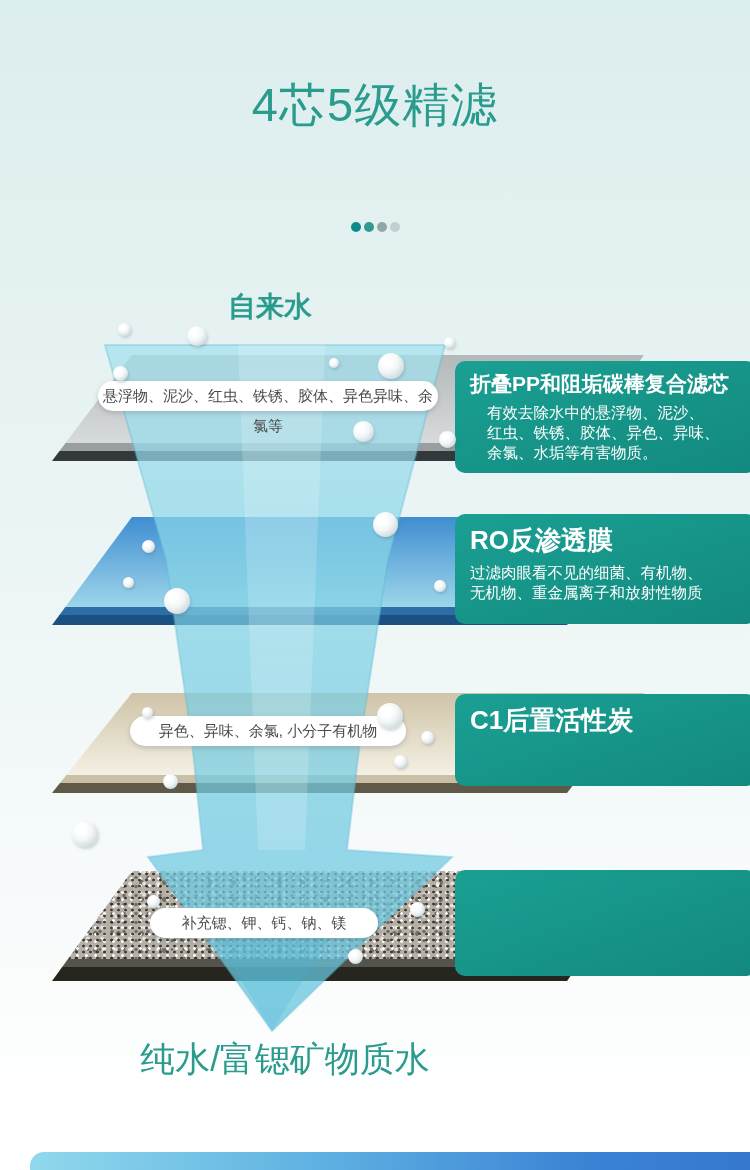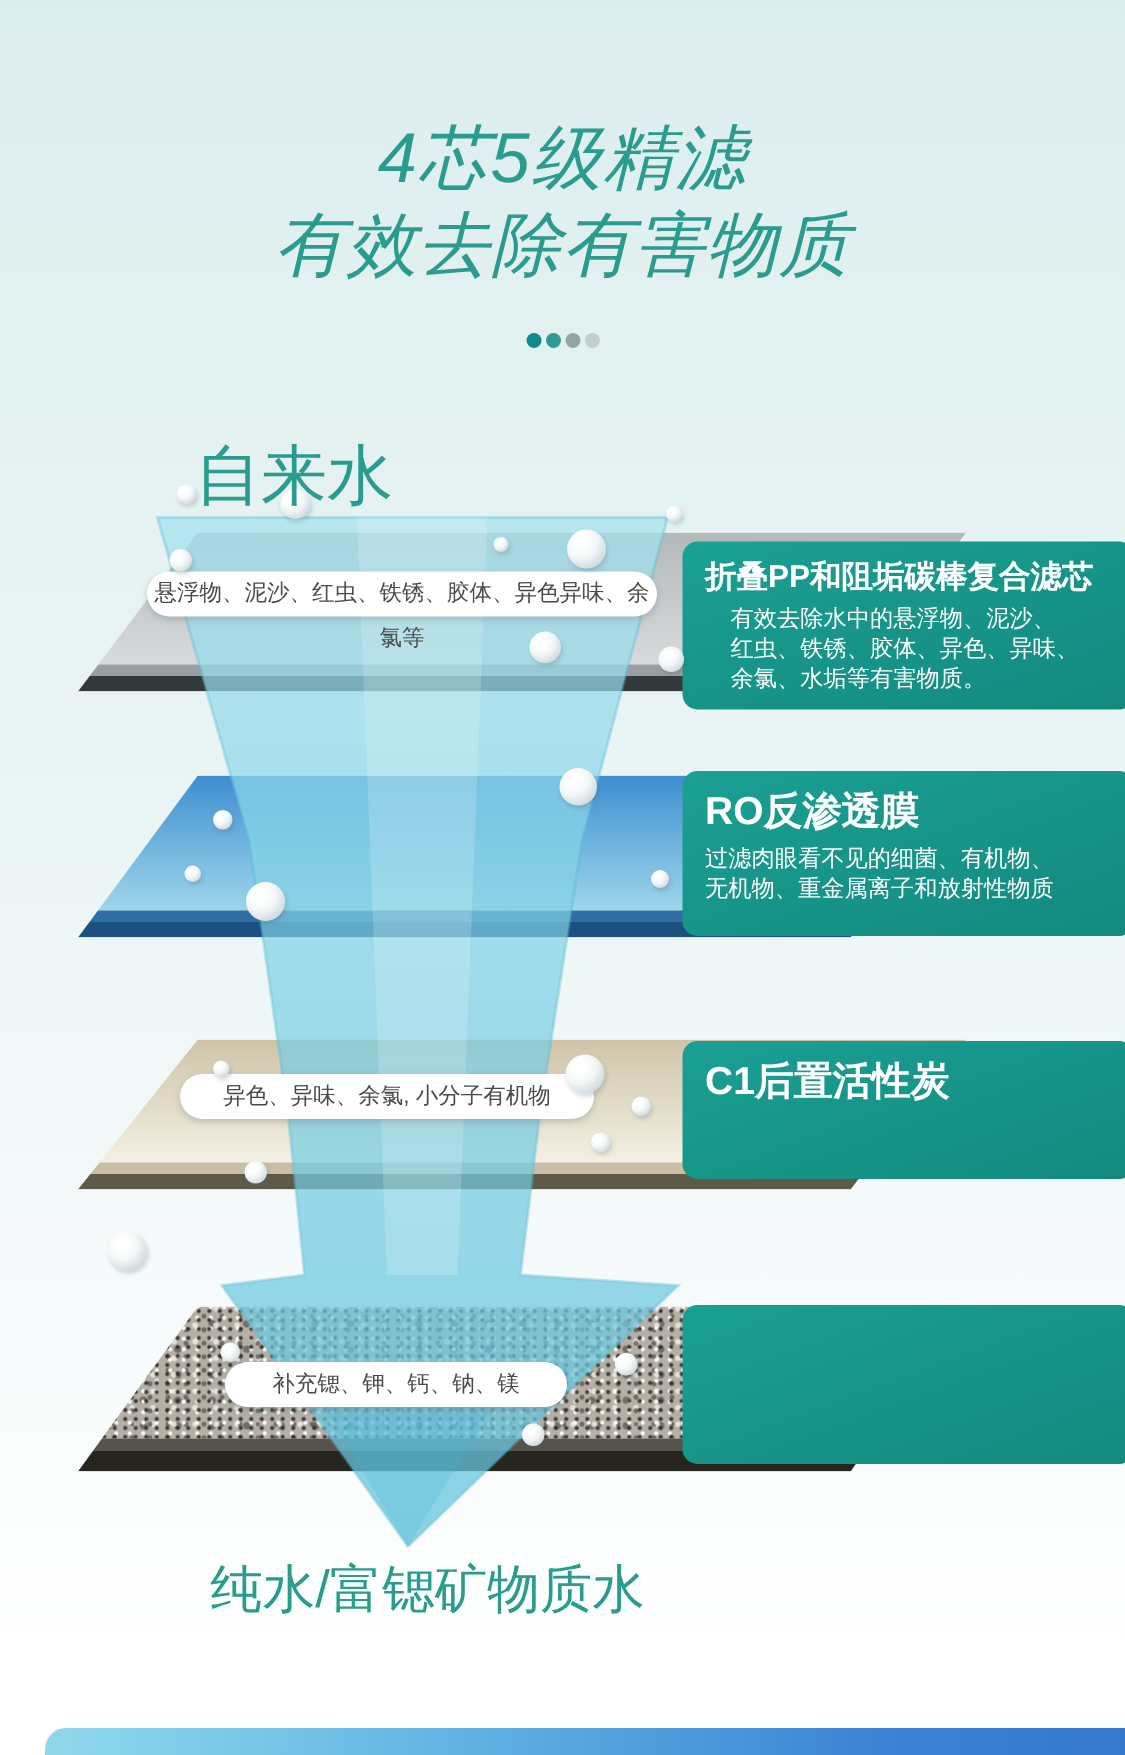--- a/index.html
+++ b/index.html
@@ -1,27 +1,27 @@
 <!DOCTYPE html>
 <html><head>
 <meta charset="utf-8">
 <style>
   html,body{margin:0;padding:0;background:#ffffff;}
   body{font-family:"Liberation Sans","DejaVu Sans",sans-serif;}
   .canvas{position:relative;width:750px;height:1170px;margin:0 auto;overflow:hidden;
     background:linear-gradient(180deg,#dceded 0%,#e4f1f1 22%,#ecf5f5 48%,#f8fbfb 78%,#ffffff 95%);}
   
   .title{position:absolute;top:76px;left:0;width:750px;text-align:center;z-index:7;
-    color:#2a9c8e;font-size:47px;line-height:58px;letter-spacing:1px;font-style:italic;}
+    color:#2a9c8e;font-size:47px;line-height:58px;letter-spacing:1px;}
   
   .dots{position:absolute;top:222px;left:0;right:0;display:flex;justify-content:center;gap:3px;z-index:7;}
   .dot{width:10px;height:10px;border-radius:50%;display:inline-block;}
   
-  .label-in{position:absolute;left:130px;top:288px;width:280px;text-align:left;
-    font-size:44px;color:#2a9c8e;z-index:7;}
+  .label-in{position:absolute;left:130px;top:288px;width:280px;text-align:center;
+    font-size:28px;color:#2a9c8e;z-index:7;font-weight:bold;}
   .label-out{position:absolute;left:60px;top:1036px;width:450px;text-align:center;
     font-size:35px;color:#2a9c8e;z-index:7;}
   
   .plate{position:absolute;left:52px;width:592px;z-index:2;
     clip-path:polygon(13.5% 0,100% 0,87% 100%,0 100%);}
   .surf{position:absolute;left:0;right:0;top:0;bottom:18px;}
   .edge{position:absolute;left:0;right:0;bottom:0;height:18px;}
   .p1{top:355px;height:106px;}
   .p1 .surf{background:linear-gradient(to bottom,#b3b8b9,#d8dbdc);}
   .p1 .edge{background:linear-gradient(#999fa1 0 42%,#33383a 42% 100%);}
@@ -55,40 +55,39 @@
   .t-sm{font-size:21px;}
   .t-lg{font-size:26px;}
   .box-desc{font-size:15.5px;line-height:20px;white-space:pre-line;}
   .indent{margin-left:17px;}
   
   .pill{position:absolute;height:30px;line-height:30px;border-radius:16px;z-index:5;
     background:#ffffff;text-align:center;font-size:15px;color:#4a4a4a;
     box-shadow:0 2px 5px rgba(100,120,130,.35);}
   .pl1{left:98px;top:381px;width:340px;}
   .pl2{left:103px;top:549px;width:330px;}
-  .pl3{left:120px;top:716px;width:276px;}
+  .pl3{left:130px;top:716px;width:276px;}
   .pl4{left:150px;top:908px;width:228px;}
   
   #bubbles{position:absolute;inset:0;z-index:6;pointer-events:none;}
   .bubble{position:absolute;border-radius:50%;
     background:radial-gradient(circle at 35% 32%,#ffffff 18%,#f2f6f7 45%,#cfd9dc 78%,#bcc9cd 100%);
     box-shadow:1px 2px 3px rgba(80,100,110,.25);}
   
   .bottom-banner{position:absolute;left:30px;top:1152px;width:720px;height:18px;z-index:1;
     border-radius:14px 0 0 0;
     background:linear-gradient(90deg,#90d9ec 0%,#5fb1e2 40%,#3b82d4 78%,#3578cd 100%);}
 </style>
 </head>
 <body>
 
 <div class="canvas">
 
   <div class="title">
     <div>4芯5级精滤</div>
-    <div>有效去除有害物质</div>
   </div>
 
   <div class="dots" id="dots">
       <span class="dot" style="background: rgb(13, 138, 142);"></span>
       <span class="dot" style="background: rgb(47, 154, 148);"></span>
       <span class="dot" style="background: rgb(147, 166, 166);"></span>
       <span class="dot" style="background: rgb(194, 207, 207);"></span>
     </div>
 
   <div class="label-in">自来水</div>

